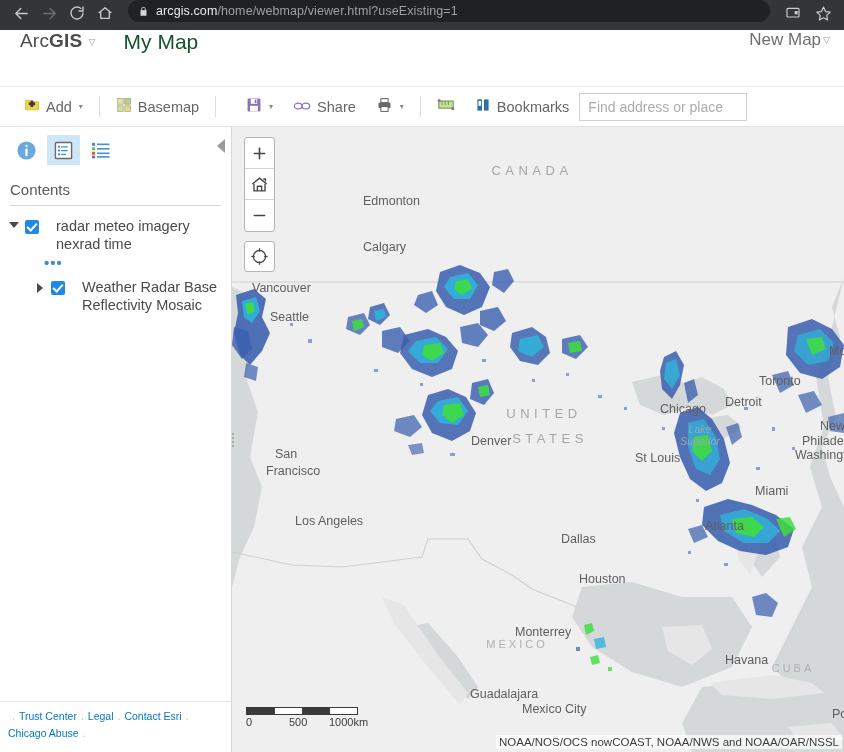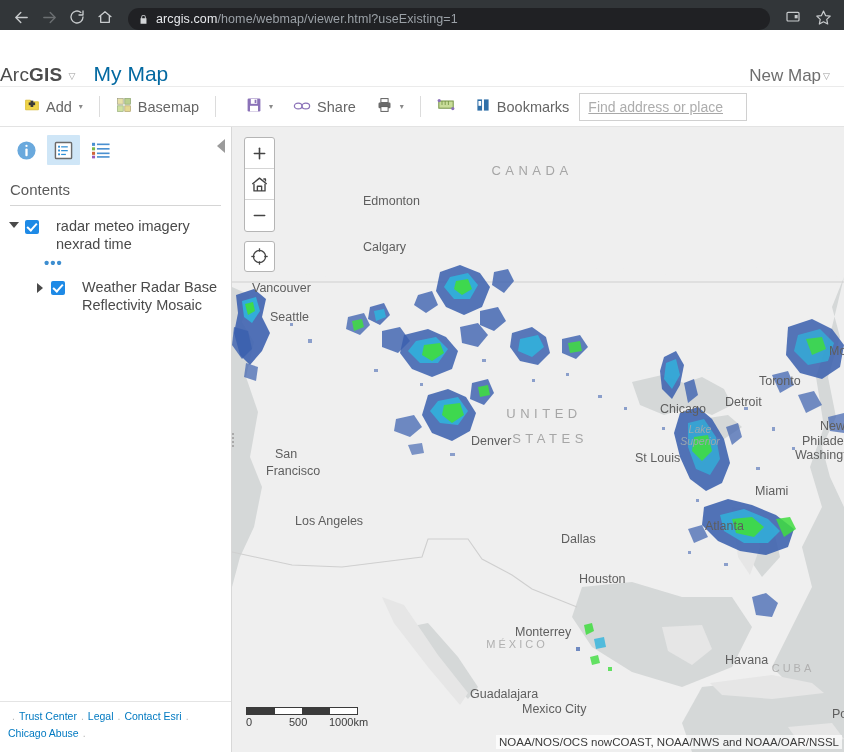--- a/index.html
+++ b/index.html
@@ -9,21 +9,21 @@
     overflow: hidden;
     font-family: "Liberation Sans", sans-serif;
     background: #ffffff;
   }
 
   
   .browser-bar {
     height: 30px;
     background: #323639;
     display: flex;
-    align-items: flex-end;
+    align-items: flex-start;
     padding: 0 8px;
     gap: 2px;
   }
   .nav-btn {
     width: 26px; height: 26px;
     display: flex; align-items: center; justify-content: center;
     color: #c8cbcd;
     flex: 0 0 auto;
   }
   .nav-btn svg { display: block; }
@@ -47,41 +47,41 @@
     letter-spacing: .1px;
   }
   .url-text .host { color: #e8eaed; }
   .chrome-right { display: flex; align-items: center; gap: 4px; }
 
   
   .ags-header {
     height: 57px;
     background: #fff;
     display: flex;
-    align-items: flex-end;
-    padding: 0 14px 0 0;
+    align-items: flex-start;
+    padding: 0 14px 0 20px;
     border-bottom: 1px solid #ebebeb;
   }
   .brand {
     font-size: 19px;
     color: #4c4c4c;
     letter-spacing: .2px;
     display: flex;
     align-items: baseline;
     gap: 6px;
   }
   .brand .arc { font-weight: 400; }
   .brand .gis { font-weight: 700; }
   .caret-sm {
     font-size: 9px; color: #9a9a9a; position: relative; top: -2px;
   }
   .map-title {
     font-size: 21px;
-    color: #0369a1;
-    margin-left: 18px;
+    color: #14532d;
+    margin-left: 28px;
     font-weight: 400;
   }
   .header-spacer { flex: 1; }
   .new-map {
     font-size: 17px;
     color: #6e6e6e;
     display: flex; align-items: baseline; gap: 2px;
   }
 
   
@@ -115,21 +115,20 @@
   .search-box {
     align-self: center;
     width: 168px; height: 27px;
     border: 1px solid #d0d0d0;
     background: #fff;
     font-size: 14px;
     color: #a8a8a8;
     padding: 13px 8px;
     font-family: "Liberation Sans", sans-serif;
     margin-right: 0;
-    text-decoration: underline;
   }
   .search-box::placeholder { color: #adadad; }
 
   
   .workspace {
     display: flex;
     height: calc(752px - 30px - 57px - 40px);
     position: relative;
   }
 

